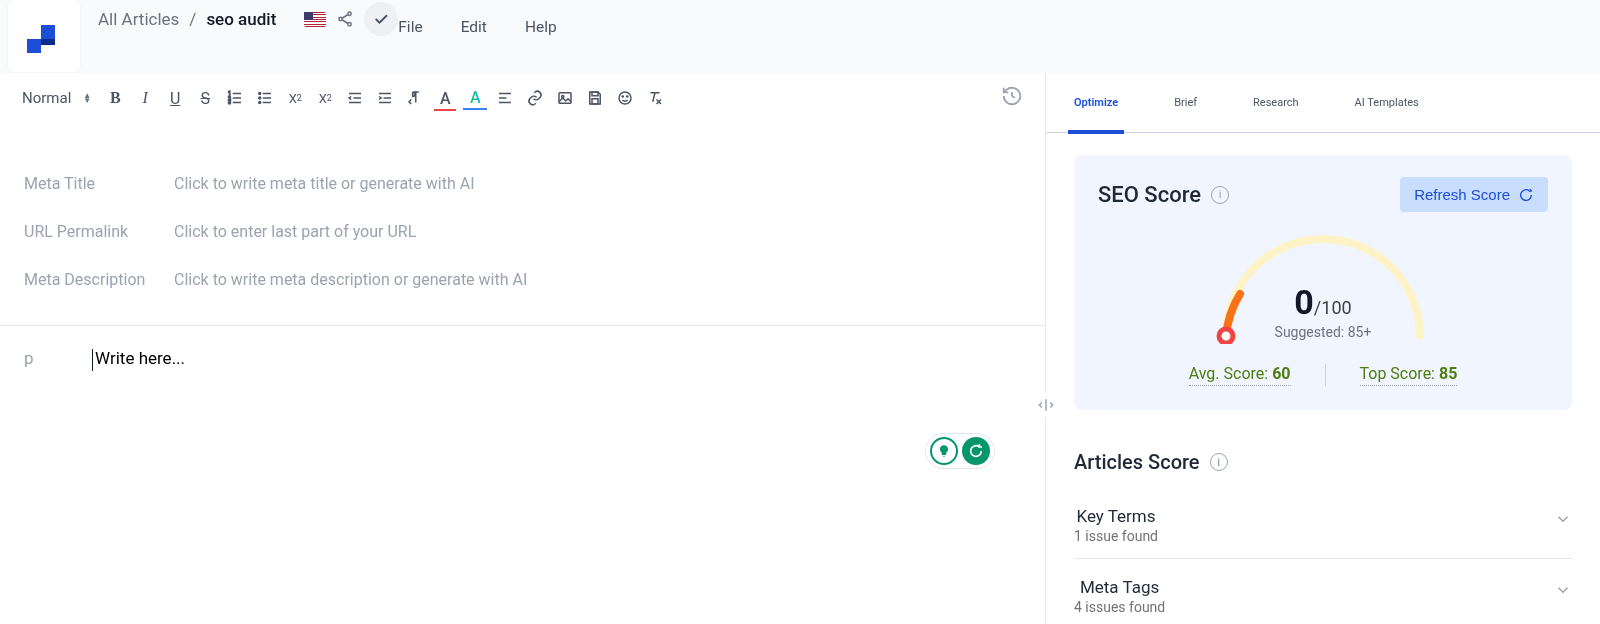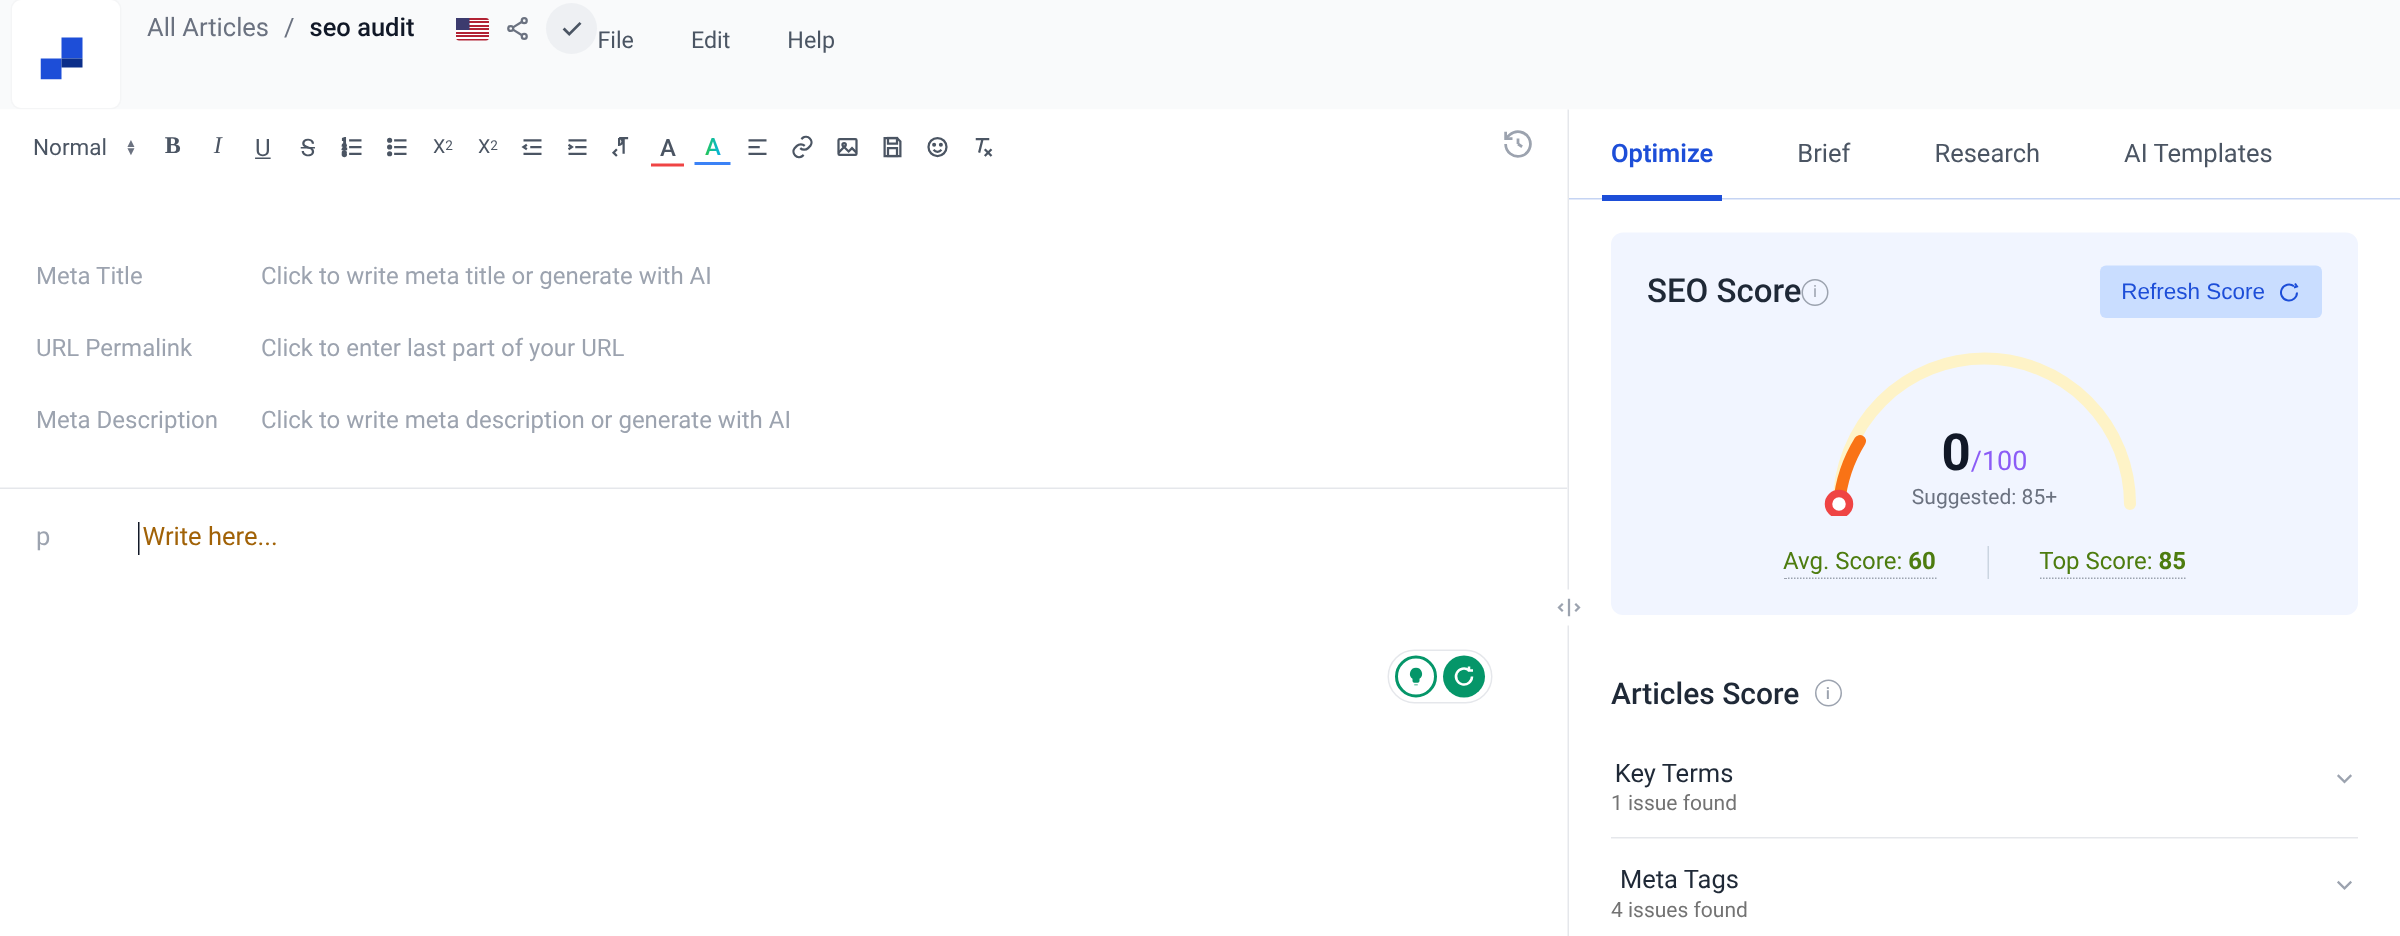--- a/index.html
+++ b/index.html
@@ -93,21 +93,21 @@
 
   
   .meta-block { padding: 36px 24px 22px 24px; border-bottom:1px solid #e5e7eb;}
   .meta-row { display:flex; align-items:center; height:48px; font-size:16px;}
   .meta-label { width:150px; color:#9ca3af;}
   .meta-value { color:#9ca3af; cursor:text; flex:1;}
 
   
   .editor-body { padding:22px 24px; display:flex; gap:58px; font-size:17px;}
   .p-marker { color:#9ca3af;}
-  .placeholder-line { color:#a16207; position:relative; cursor:text;}
+  .placeholder-line { color:#000000; position:relative; cursor:text;}
   .caret-bar{
     display:inline-block; width:1.5px; height:22px; background:#111827; vertical-align:middle; margin-right:2px;
   }
 
   
   .float-widget{
     position:absolute; top:360px; right:50px;
     display:flex; gap:-4px; align-items:center;
     background:#fff; border:1px solid #e5e7eb; border-radius:999px;
     padding:3px 4px;
@@ -117,48 +117,48 @@
 
   
   .drag-handle{
     position:absolute; left:-12px; top:320px; width:24px; height:24px;
     display:flex; align-items:center; justify-content:center; color:#9ca3af;
     background:#fff; cursor:col-resize;
   }
 
   
   .tabs-row{
-    display:flex; height:60px; border-bottom:1px solid #c5d4f3;
-    padding-left:28px; gap:56px; font-size:17px; color:#4b5563;
+    display:flex; align-items:center; height:60px; border-bottom:1px solid #c5d4f3;
+    padding-left:28px; gap:56px; font-size:11px; color:#4b5563;
   }
   .tabs-row .tab{cursor:pointer; height:60px; display:flex; align-items:center; position:relative;}
   .tabs-row .tab.active{ color:#1d4ed8; font-weight:600;}
   .tabs-row .tab.active::after{
     content:""; position:absolute; left:-6px; right:-6px; bottom:-1px; height:4px; background:#1d4ed8;
   }
 
   .score-card{
     margin:22px 28px 0 28px; background:#f1f5ff; border-radius:8px;
     padding:22px 24px 24px 24px;
   }
   .score-card-head{ display:flex; align-items:center; justify-content:space-between;}
-  .score-title-wrap{ display:flex; align-items:center; }
+  .score-title-wrap{ display:flex; align-items:center; gap:10px;}
   .score-title{ font-size:22px; font-weight:500; color:#1f2937;}
   .info-circle{ width:18px;height:18px;border:1.5px solid #9ca3af;border-radius:50%;display:flex;align-items:center;justify-content:center;font-size:11px;color:#9ca3af;}
   .refresh-btn{
     background:#c9ddff; color:#1d4ed8; border:none; border-radius:4px;
     padding:9px 14px; font-size:15px; display:flex; align-items:center; gap:8px; cursor:pointer;
   }
   .refresh-btn svg{width:16px;height:16px;}
 
   .gauge-wrap{ position:relative; width:230px; height:110px; margin:22px auto 2px auto;}
   .gauge-arc{ position:absolute; inset:0; }
   .gauge-center{ position:absolute; inset:0; display:flex; flex-direction:column; align-items:center; justify-content:flex-end; padding-bottom:4px;}
   .gauge-big{ font-size:34px; font-weight:700; color:#111827;}
-  .gauge-denom{ font-size:18px; color:#8b5cf6; font-weight:400;}
+  .gauge-denom{ font-size:18px; color:#404040; font-weight:400;}
   .gauge-sub{ font-size:14px; color:#6b7280; margin-top:2px;}
 
   .score-bottom{ display:flex; align-items:center; justify-content:center; gap:34px; margin-top:20px; font-size:16px; color:#4d7c0f;}
   .score-bottom .item{ border-bottom:1px dotted #9ca3af; padding-bottom:2px;}
   .score-bottom .sep{ width:1px; height:22px; background:#cbd5e1;}
   .score-bottom b{ font-weight:700;}
 
   .section-score-head{
     margin:40px 28px 0 28px; display:flex; align-items:center; gap:10px;
     font-size:20px; font-weight:500; color:#1f2937;

